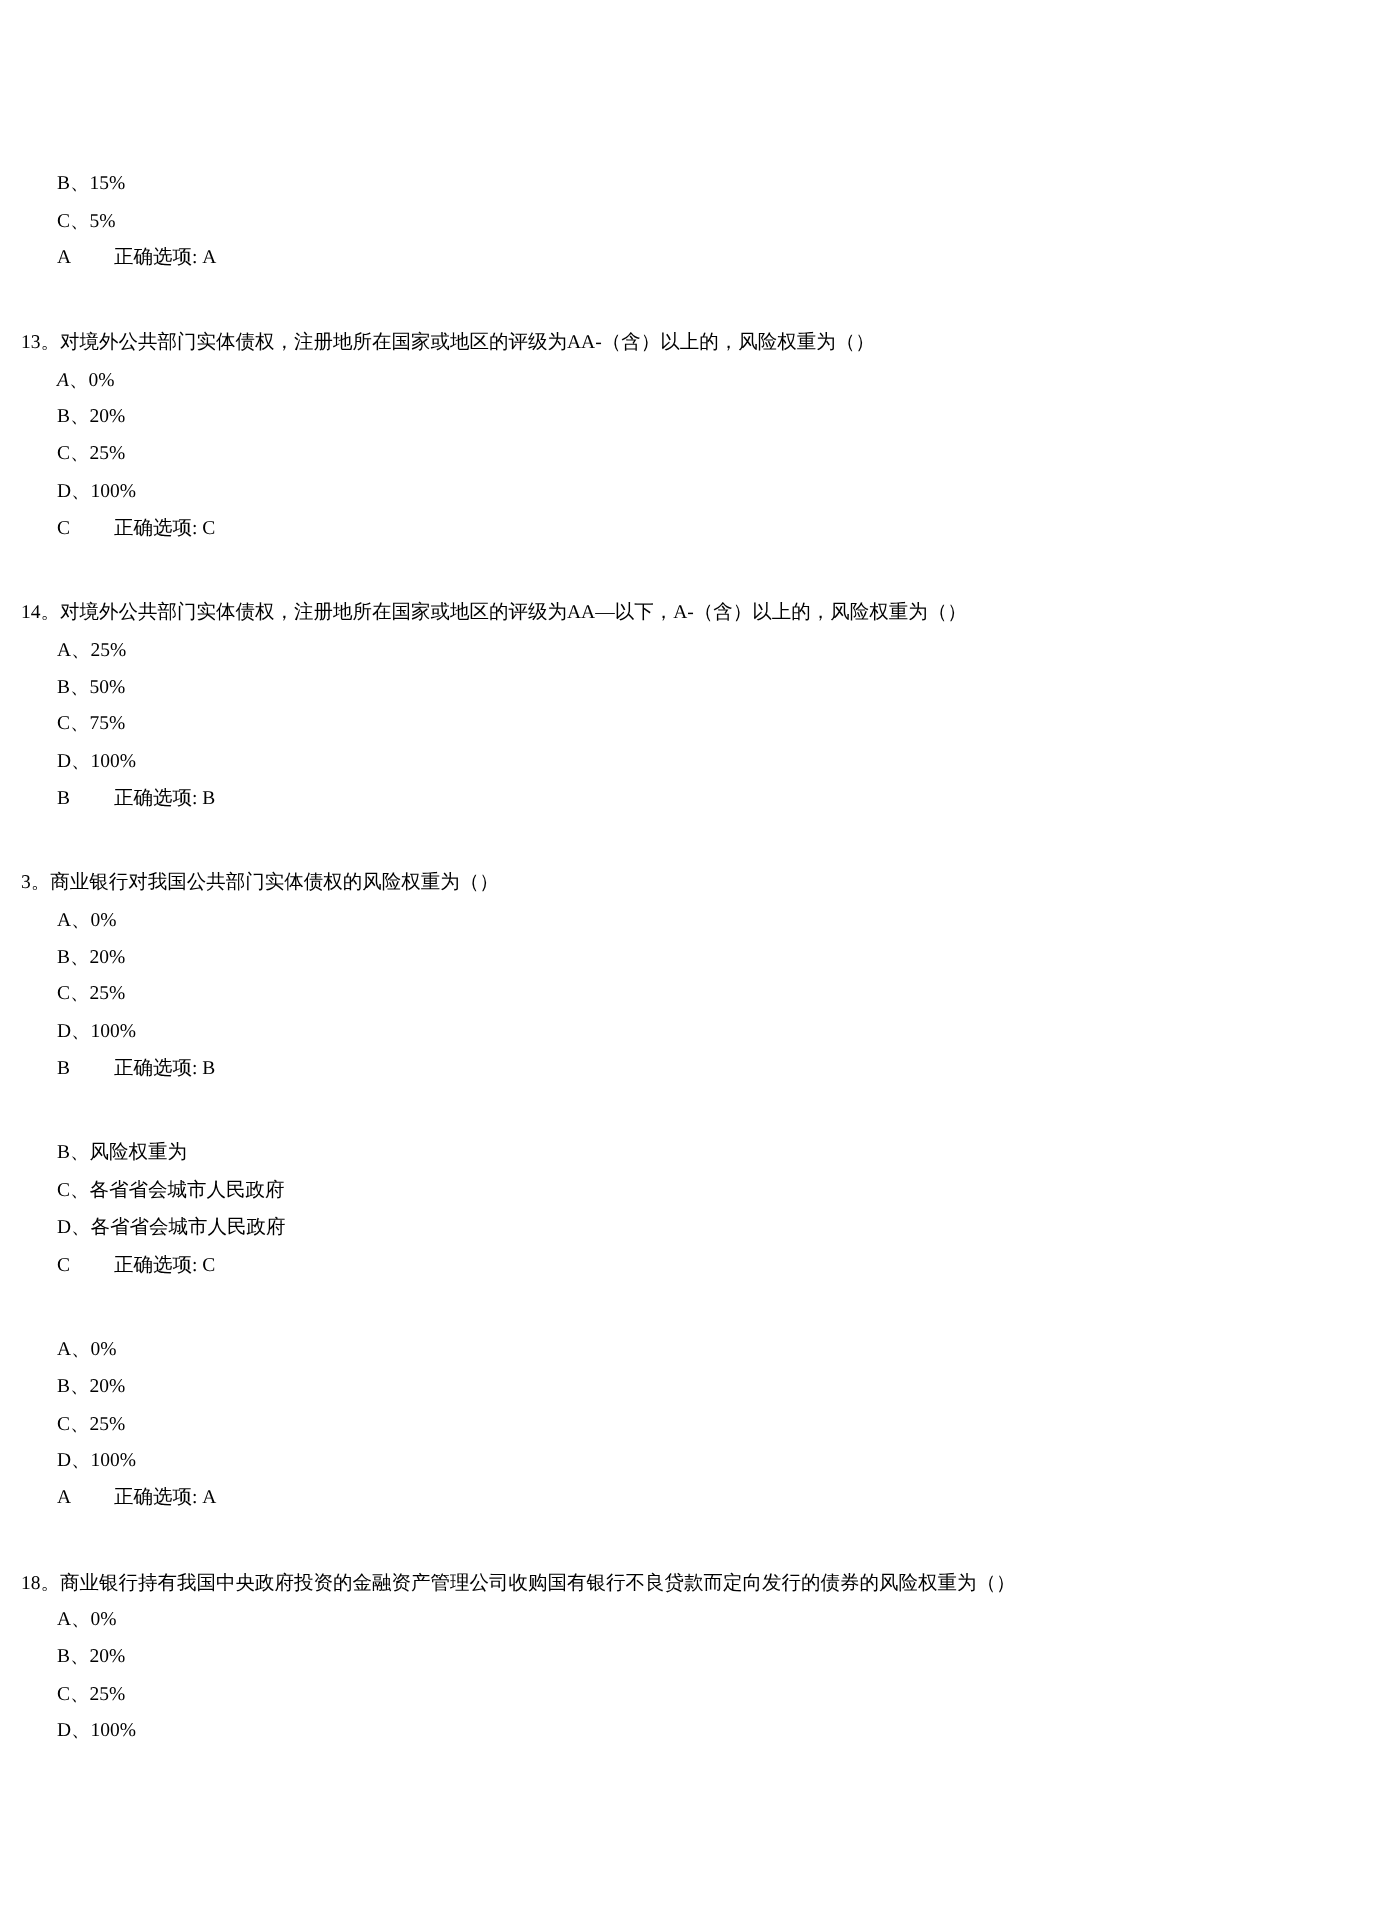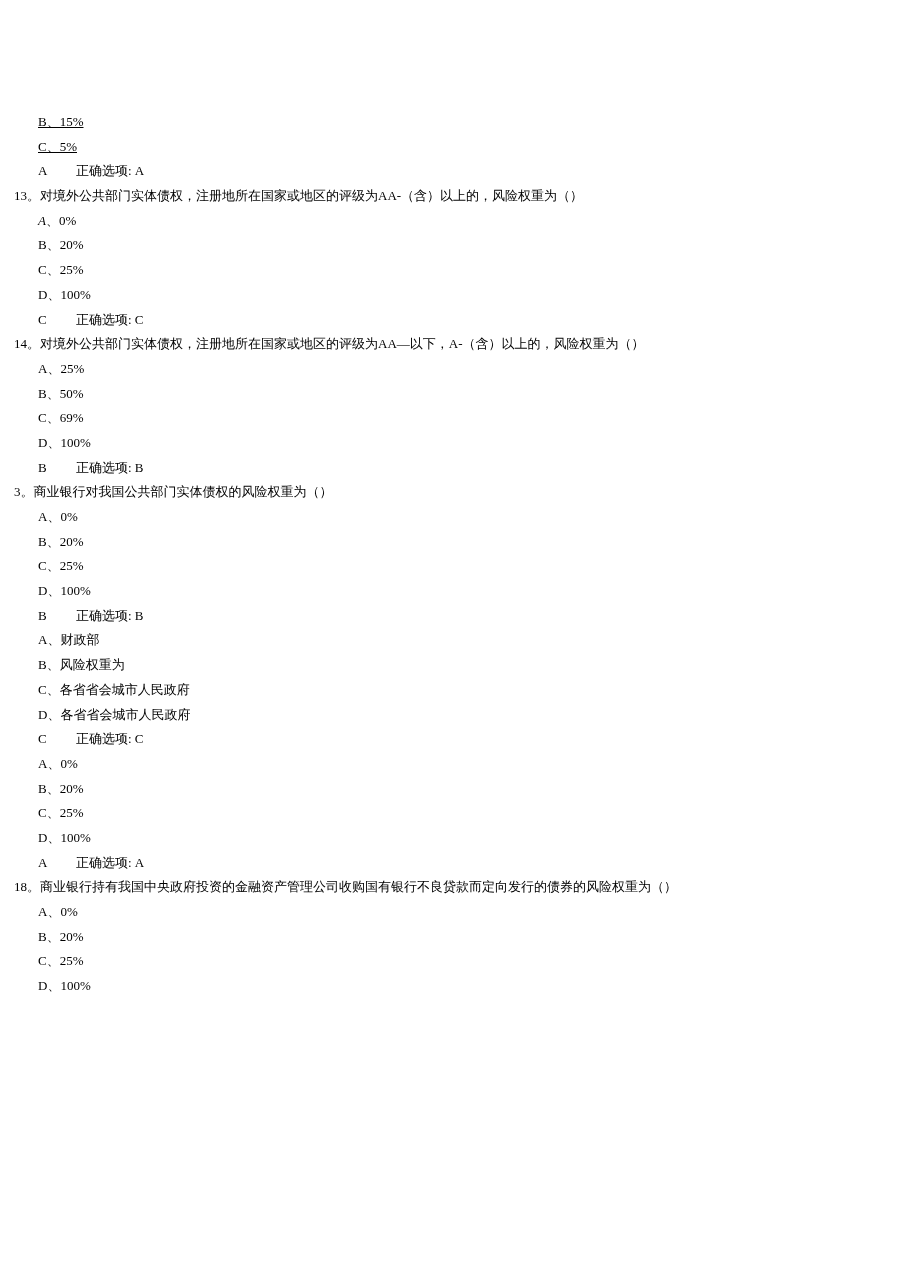--- a/index.html
+++ b/index.html
@@ -5,25 +5,25 @@
     * { margin: 0; padding: 0; box-sizing: border-box; }
     body {
       background: #fff;
       font-family: "SimSun", "宋体", serif;
       font-size: 13px;
       color: #000;
       line-height: 1.9;
       padding: 110px 14px 60px 14px;
       width: 920px;
     }
-    .partial-options { margin-left: 24px; text-decoration: underline; }
+    .partial-options { margin-left: 24px; }
     .partial-options .opt { margin-left: 0; }
     .answer-line-partial { margin-left: 24px; }
     .answer-letter-partial { display: inline-block; width: 38px; }
-    .question-block { margin-bottom: 0; }
+    .question-block { margin-bottom: 0; margin-top: 32px; }
     .q-stem { margin-left: 0; }
     .q-num { display: inline-block; }
     .options { margin-left: 24px; }
     .opt { }
     .answer-line { margin-left: 24px; }
     .answer-letter { display: inline-block; width: 38px; }
     .italic-label { font-style: italic; }
   </style>
 </head>
 <body>
@@ -51,21 +51,21 @@
   </div>
 </div>
 
 <div class="question-block">
   <div class="q-stem">
     <span class="q-num">14。</span><span>对境外公共部门实体债权，注册地所在国家或地区的评级为AA—以下，A-（含）以上的，风险权重为（）</span>
   </div>
   <div class="options">
     <div class="opt">A、25%</div>
     <div class="opt">B、50%</div>
-    <div class="opt">C、69%</div>
+    <div class="opt">C、75%</div>
     <div class="opt">D、100%</div>
   </div>
   <div class="answer-line">
     <span class="answer-letter">B</span><span>正确选项: B</span>
   </div>
 </div>
 
 <div class="question-block">
   <div class="q-stem">
     <span class="q-num">3。</span><span>商业银行对我国公共部门实体债权的风险权重为（）</span>
@@ -76,21 +76,20 @@
     <div class="opt">C、25%</div>
     <div class="opt">D、100%</div>
   </div>
   <div class="answer-line">
     <span class="answer-letter">B</span><span>正确选项: B</span>
   </div>
 </div>
 
 <div class="question-block">
   <div class="options">
-    <div class="opt">A、财政部</div>
     <div class="opt">B、风险权重为</div>
     <div class="opt">C、各省省会城市人民政府</div>
     <div class="opt">D、各省省会城市人民政府</div>
   </div>
   <div class="answer-line">
     <span class="answer-letter">C</span><span>正确选项: C</span>
   </div>
 </div>
 
 <div class="question-block">

